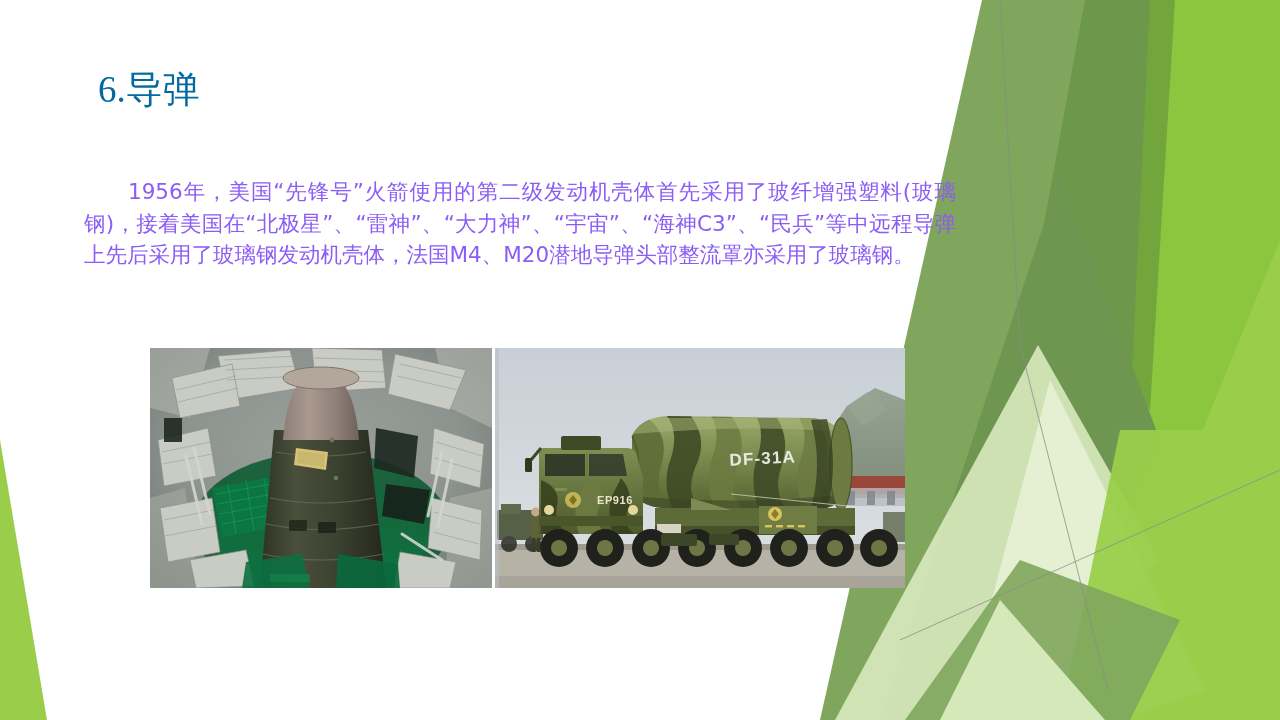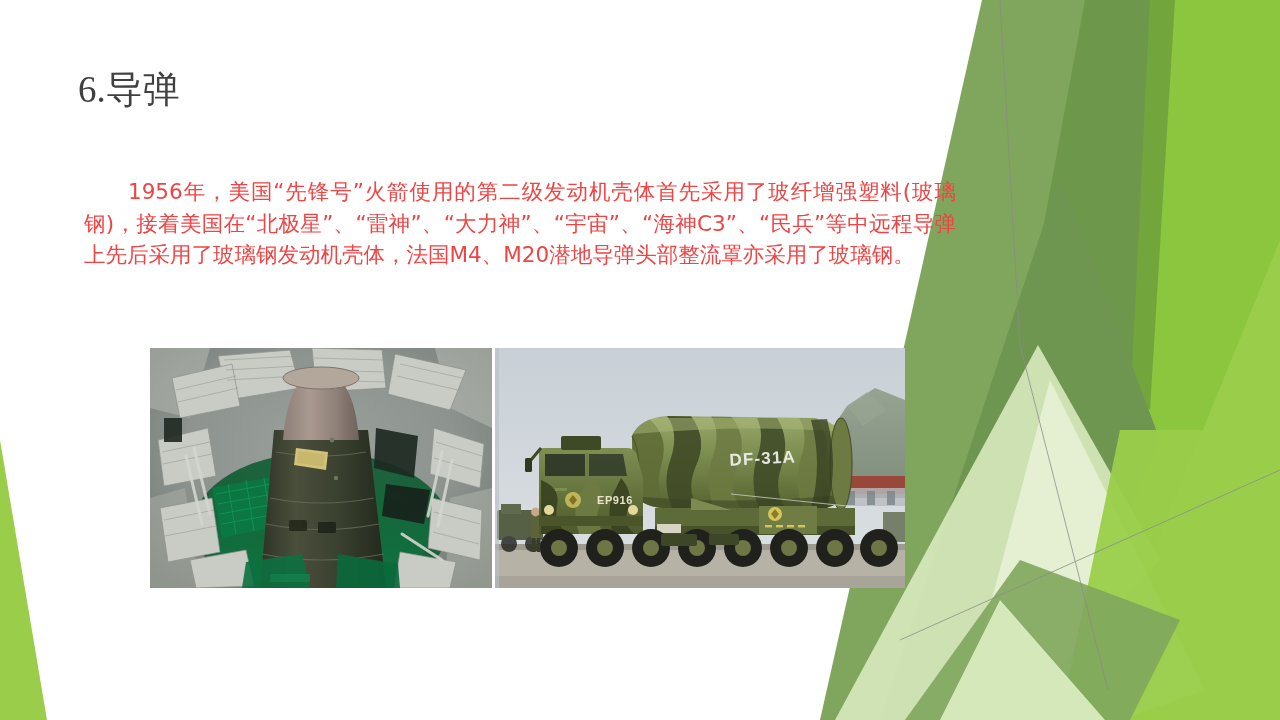--- a/index.html
+++ b/index.html
@@ -19,32 +19,33 @@
     position:absolute;left:0;top:0;width:1280px;height:720px;
     pointer-events:none;z-index:0;
   }
   
   #title-block{
     position:absolute;left:78px;top:66px;z-index:5;
   }
   #slide-title{
     font-family:"Liberation Serif","DejaVu Serif",serif;
     font-size:37px;line-height:48px;
-    color:#404040;white-space:nowrap;
+    color:#0369a1;white-space:nowrap;
     letter-spacing:0px;
+    margin-left:20px;
   }
   
   #body-block{
     position:absolute;left:84px;top:176px;width:872px;z-index:5;
   }
   #body-paragraph{
     font-family:"DejaVu Sans","Liberation Sans",sans-serif;
     font-size:21.5px;
     line-height:31.5px;
-    color:#ef4444;
+    color:#8b5cf6;
     text-align:justify;
     text-justify:inter-character;
     text-indent:44px;
     margin:0;
     word-break:break-all;
   }
   
   #picture-row{
     position:absolute;left:150px;top:348px;z-index:5;
     display:flex;align-items:flex-start;

